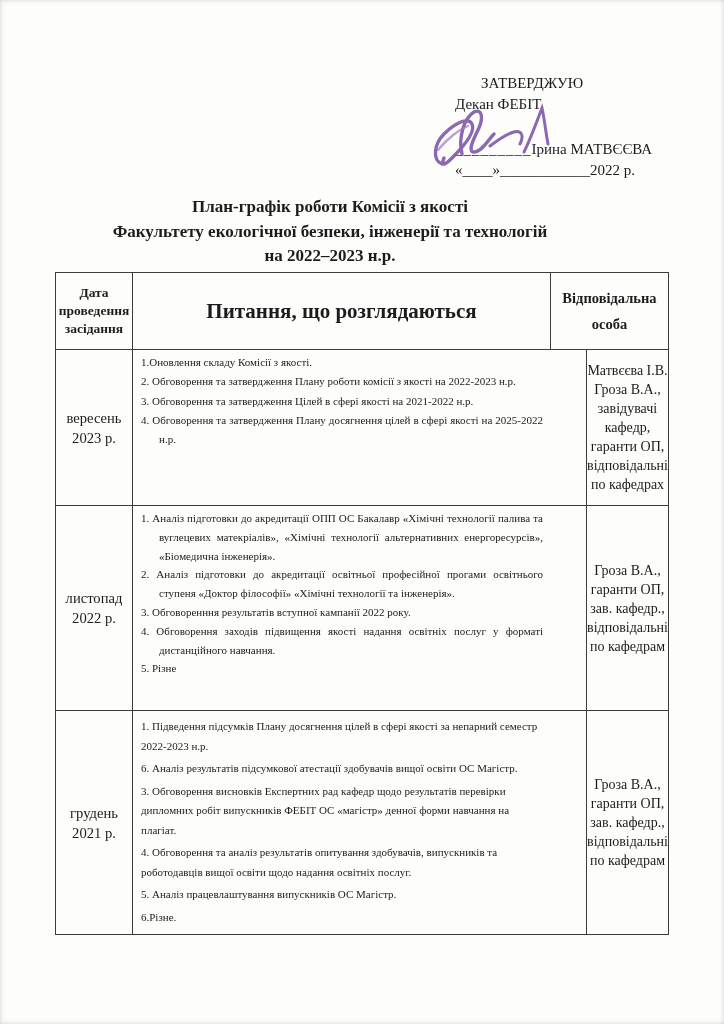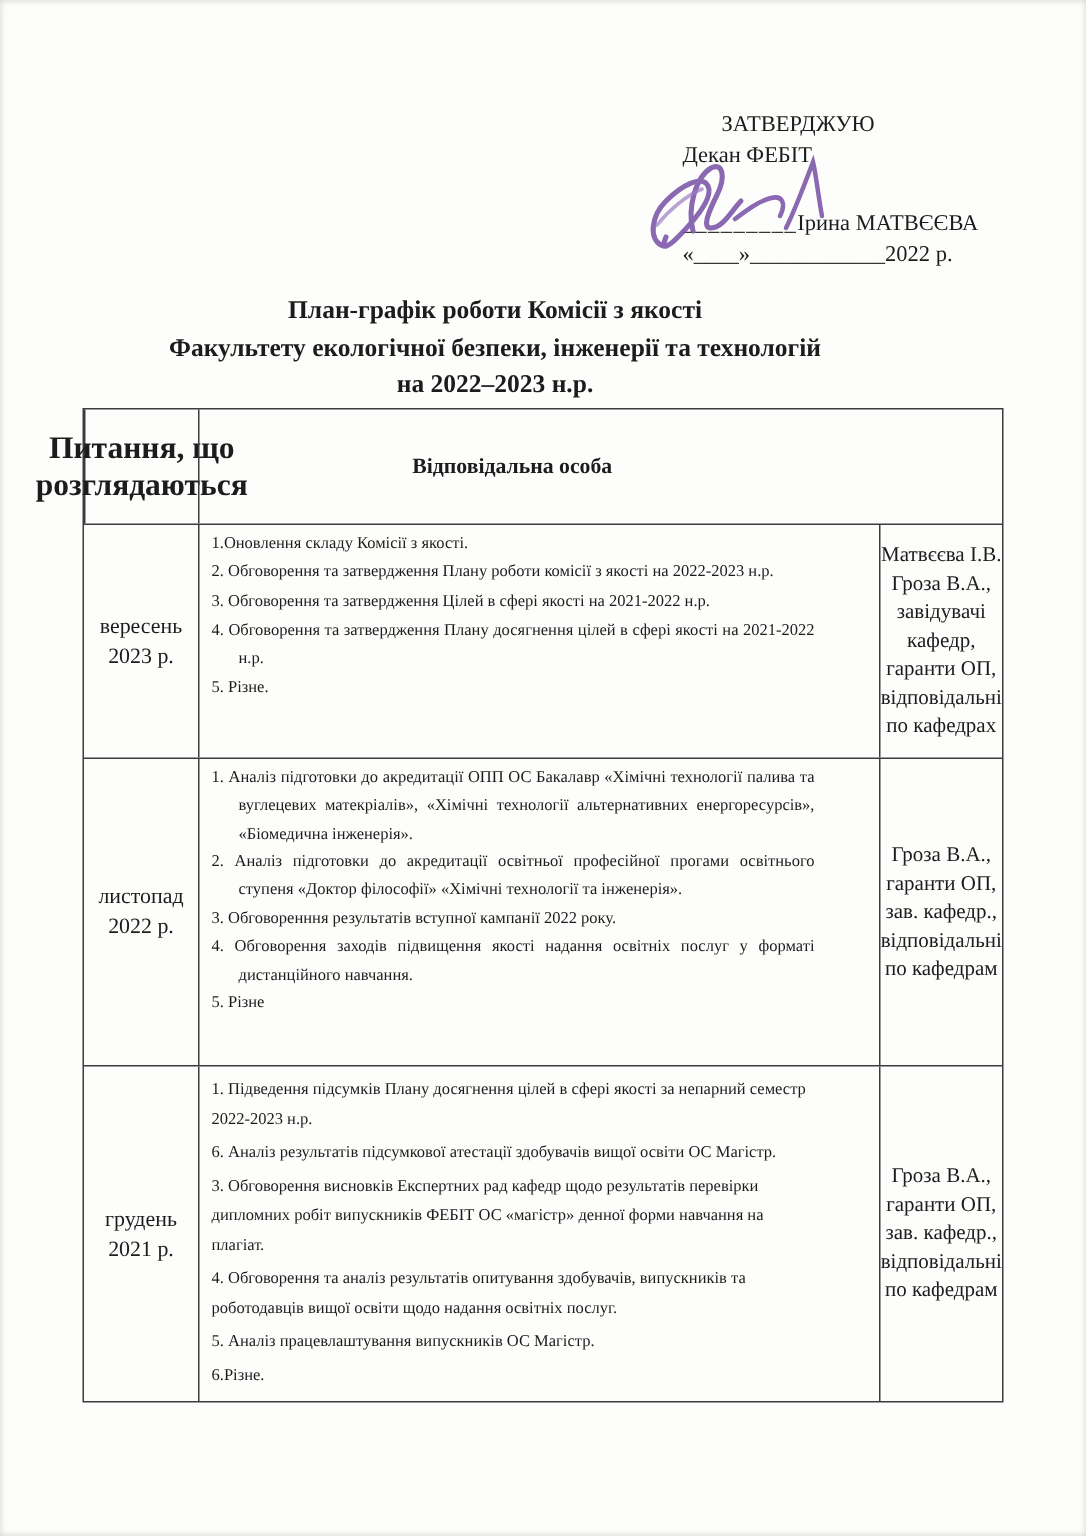--- a/index.html
+++ b/index.html
@@ -69,32 +69,32 @@
 </svg>
 
 <div class="doc-title">
   <div>План-графік роботи Комісії з якості</div>
   <div>Факультету екологічної безпеки, інженерії та технологій</div>
   <div>на 2022–2023 н.р.</div>
 </div>
 
 <div class="qtable">
   <div class="trow hrow">
+    <div class="cell c1">Дата проведення засідання</div>
     <div class="cell c2">Питання, що розглядаються</div>
     <div class="cell c3">Відповідальна особа</div>
   </div>
 
   <div class="trow brow">
     <div class="cell c1">вересень 2023 р.</div>
     <div class="cell c2">
         <div class="item">1.Оновлення складу Комісії з якості.</div>
         <div class="item">2. Обговорення та затвердження Плану роботи комісії з якості на 2022-2023 н.р.</div>
         <div class="item">3. Обговорення та затвердження Цілей в сфері якості на 2021-2022 н.р.</div>
-        <div class="item">4. Обговорення та затвердження Плану досягнення цілей в сфері якості на 2021-2022 н.р.</div>
-        <div class="item">5. Різне.</div>
+        <div class="item">4. Обговорення та затвердження Плану досягнення цілей в сфері якості на 2025-2022 н.р.</div>
       </div>
     <div class="cell c3">Матвєєва І.В. Гроза В.А., завідувачі кафедр, гаранти ОП, відповідальні по кафедрах</div>
   </div>
 
   <div class="trow brow">
     <div class="cell c1">листопад 2022 р.</div>
     <div class="cell c2">
         <div class="item">1. Аналіз підготовки до акредитації ОПП ОС Бакалавр «Хімічні технології палива та вуглецевих матекріалів», «Хімічні технології альтернативних енергоресурсів», «Біомедична інженерія».</div>
         <div class="item">2. Аналіз підготовки до акредитації освітньої професійної прогами освітнього ступеня «Доктор філософії» «Хімічні технології та інженерія».</div>
         <div class="item">3. Обговоренння результатів вступної кампанії 2022 року.</div>

